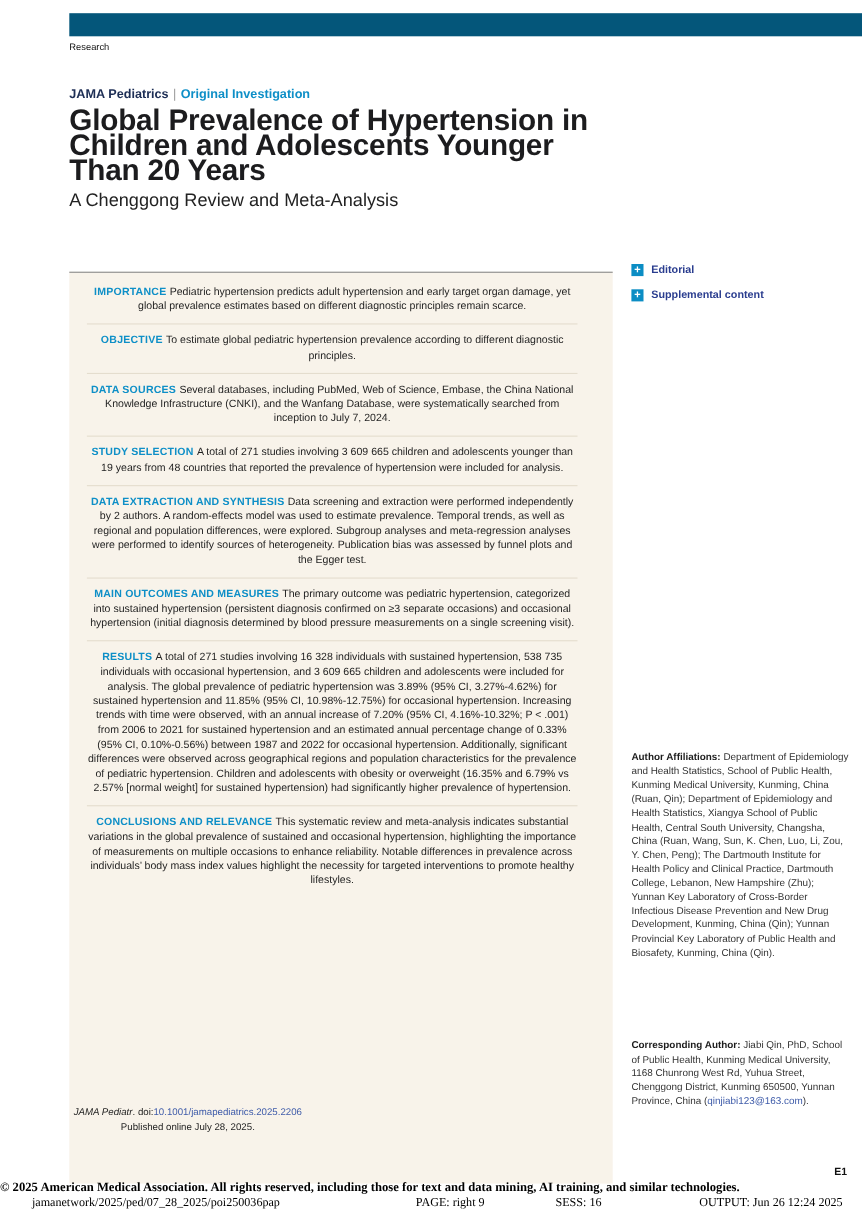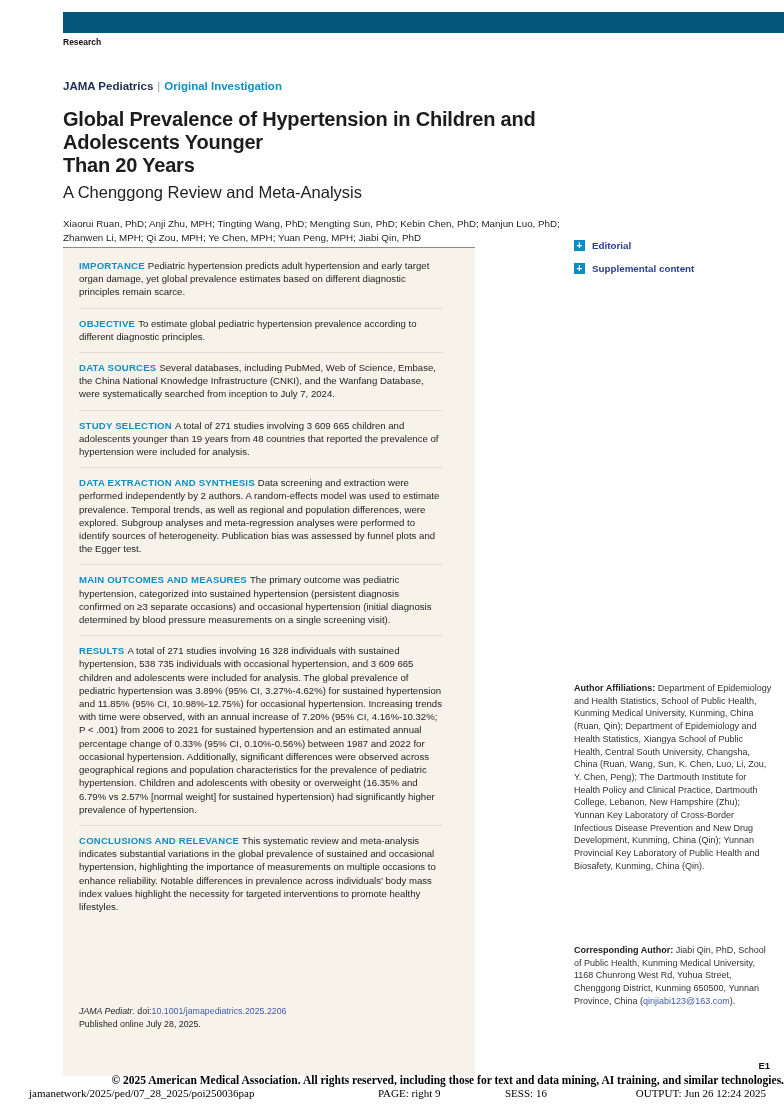--- a/index.html
+++ b/index.html
@@ -1,58 +1,58 @@
 <!DOCTYPE html>
 <html><head>
 <meta charset="utf-8">
 <style>
   html,body { margin:0; padding:0; background:#ffffff; }
   .page {
     position:relative; width:784px; height:1105px; background:#ffffff;
     font-family:"Liberation Sans", sans-serif; color:#1a1a1a; overflow:hidden;
   }
   .topbar { position:absolute; left:63px; top:12px; width:721px; height:21px; background:#04567a; }
-  .kicker { position:absolute; left:63px; top:37px; font-size:8.5px; font-weight:bold; color:#111; }
+  .kicker { position:absolute; left:63px; top:37px; font-size:8.5px; font-weight:normal; color:#111; }
 
   .header { position:absolute; left:63px; top:80px; width:520px; }
   .journal-line { font-size:11.5px; font-weight:bold; color:#1d2e55; }
   .journal-line .sep { color:#9a9a9a; font-weight:normal; padding:0 4px; }
   .journal-line .arttype { color:#0e8fc7; }
-  .title { margin-top:16px; font-size:20px; font-weight:600; line-height:23px; color:#1c1c1e; letter-spacing:-0.2px; }
+  .title { margin-top:6px; font-size:27px; font-weight:600; line-height:23px; color:#1c1c1e; letter-spacing:-0.2px; }
   .subtitle { margin-top:5px; font-size:16.5px; font-weight:400; line-height:21px; color:#222; }
   .authors { margin-top:14px; font-size:9.8px; line-height:13.5px; color:#1f1f1f; }
 
   .abstract-box {
-    position:absolute; left:63px; top:247px; width:412px; height:829px;
+    position:absolute; left:63px; top:247px; width:494px; height:829px;
     background:#f8f3ea; border-top:1px solid #8a8a8a; box-sizing:border-box;
-    padding:11px 32px 0 16px; overflow:hidden;
+    padding:11px 32px 0 16px; overflow:hidden;text-align:center;
   }
   .abs-section { font-size:9.6px; line-height:13.2px; color:#1e1e1e; }
   .abs-section + .abs-section { border-top:1px solid #e4ddce; margin-top:9px; padding-top:8px; }
   .abs-label { font-weight:bold; color:#0e8fc7; letter-spacing:0.2px; margin-right:3px; }
-  .citation { position:absolute; left:16px; bottom:46px; font-size:8.8px; line-height:12.5px; color:#1e1e1e; }
+  .citation { position:absolute; left:4px; bottom:46px; font-size:8.8px; line-height:12.5px; color:#1e1e1e; }
   .citation .it { font-style:italic; }
   .link-blue { color:#3e5ba9; text-decoration:none; }
 
   .sidebar-links { position:absolute; left:574px; top:240px; width:200px; }
   .side-link { display:flex; align-items:center; margin-bottom:12px; cursor:pointer; }
   .plus-icon {
     width:11px; height:11px; background:#0b8dc4; color:#ffffff; font-size:10px; font-weight:bold;
     display:flex; align-items:center; justify-content:center; margin-right:7px; flex:0 0 auto; line-height:1;
   }
   .side-link-label { font-size:9.8px; font-weight:bold; color:#2a3d8f; }
 
   .affiliations { position:absolute; left:574px; top:682px; width:198px; font-size:9px; line-height:12.7px; color:#333; }
   .affiliations b, .corresponding b { color:#1c1c1c; }
   .corresponding { position:absolute; left:574px; top:944px; width:198px; font-size:9px; line-height:12.7px; color:#333; }
 
   .page-number { position:absolute; left:574px; top:1060px; width:196px; text-align:right; font-size:9.5px; font-weight:bold; color:#111; }
 
   .footer-copyright {
-    position:absolute; left:0; top:1074px; width:784px; text-align:right;
+    position:absolute; left:0; top:1074px; width:784px; text-align:left;
     font-family:"Liberation Serif", serif; font-size:11.5px; font-weight:bold; color:#000;
   }
   .footer-slug { position:absolute; left:0; top:1087px; width:784px; font-family:"Liberation Serif", serif; font-size:11px; color:#000; }
   .footer-slug .slug   { position:absolute; left:29px; }
   .footer-slug .pageinfo { position:absolute; left:378px; }
   .footer-slug .sess   { position:absolute; left:505px; }
   .footer-slug .output { position:absolute; right:18px; }
 </style>
 </head>
 <body>
@@ -64,24 +64,20 @@
 
   <div class="header">
     <div class="journal-line">
       <span>JAMA Pediatrics</span><span class="sep">|</span><span class="arttype">Original Investigation</span>
     </div>
     <div class="title">
       <div>Global Prevalence of Hypertension in Children and Adolescents Younger</div>
       <div>Than 20 Years</div>
     </div>
     <div class="subtitle">A Chenggong Review and Meta-Analysis</div>
-    <div class="authors">
-      <div>Xiaorui Ruan, PhD; Anji Zhu, MPH; Tingting Wang, PhD; Mengting Sun, PhD; Kebin Chen, PhD; Manjun Luo, PhD;</div>
-      <div>Zhanwen Li, MPH; Qi Zou, MPH; Ye Chen, MPH; Yuan Peng, MPH; Jiabi Qin, PhD</div>
-    </div>
   </div>
 
   <div class="abstract-box">
     <div class="abs-section">
       <span class="abs-label">IMPORTANCE</span><span>Pediatric hypertension predicts adult hypertension and early target organ damage, yet global prevalence estimates based on different diagnostic principles remain scarce.</span>
     </div>
     <div class="abs-section">
       <span class="abs-label">OBJECTIVE</span><span>To estimate global pediatric hypertension prevalence according to different diagnostic principles.</span>
     </div>
     <div class="abs-section">

